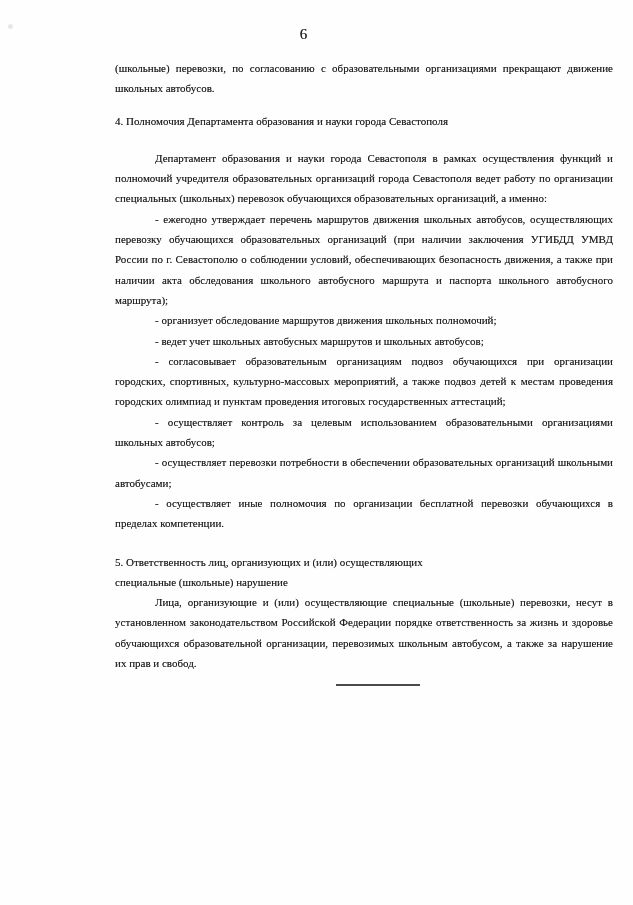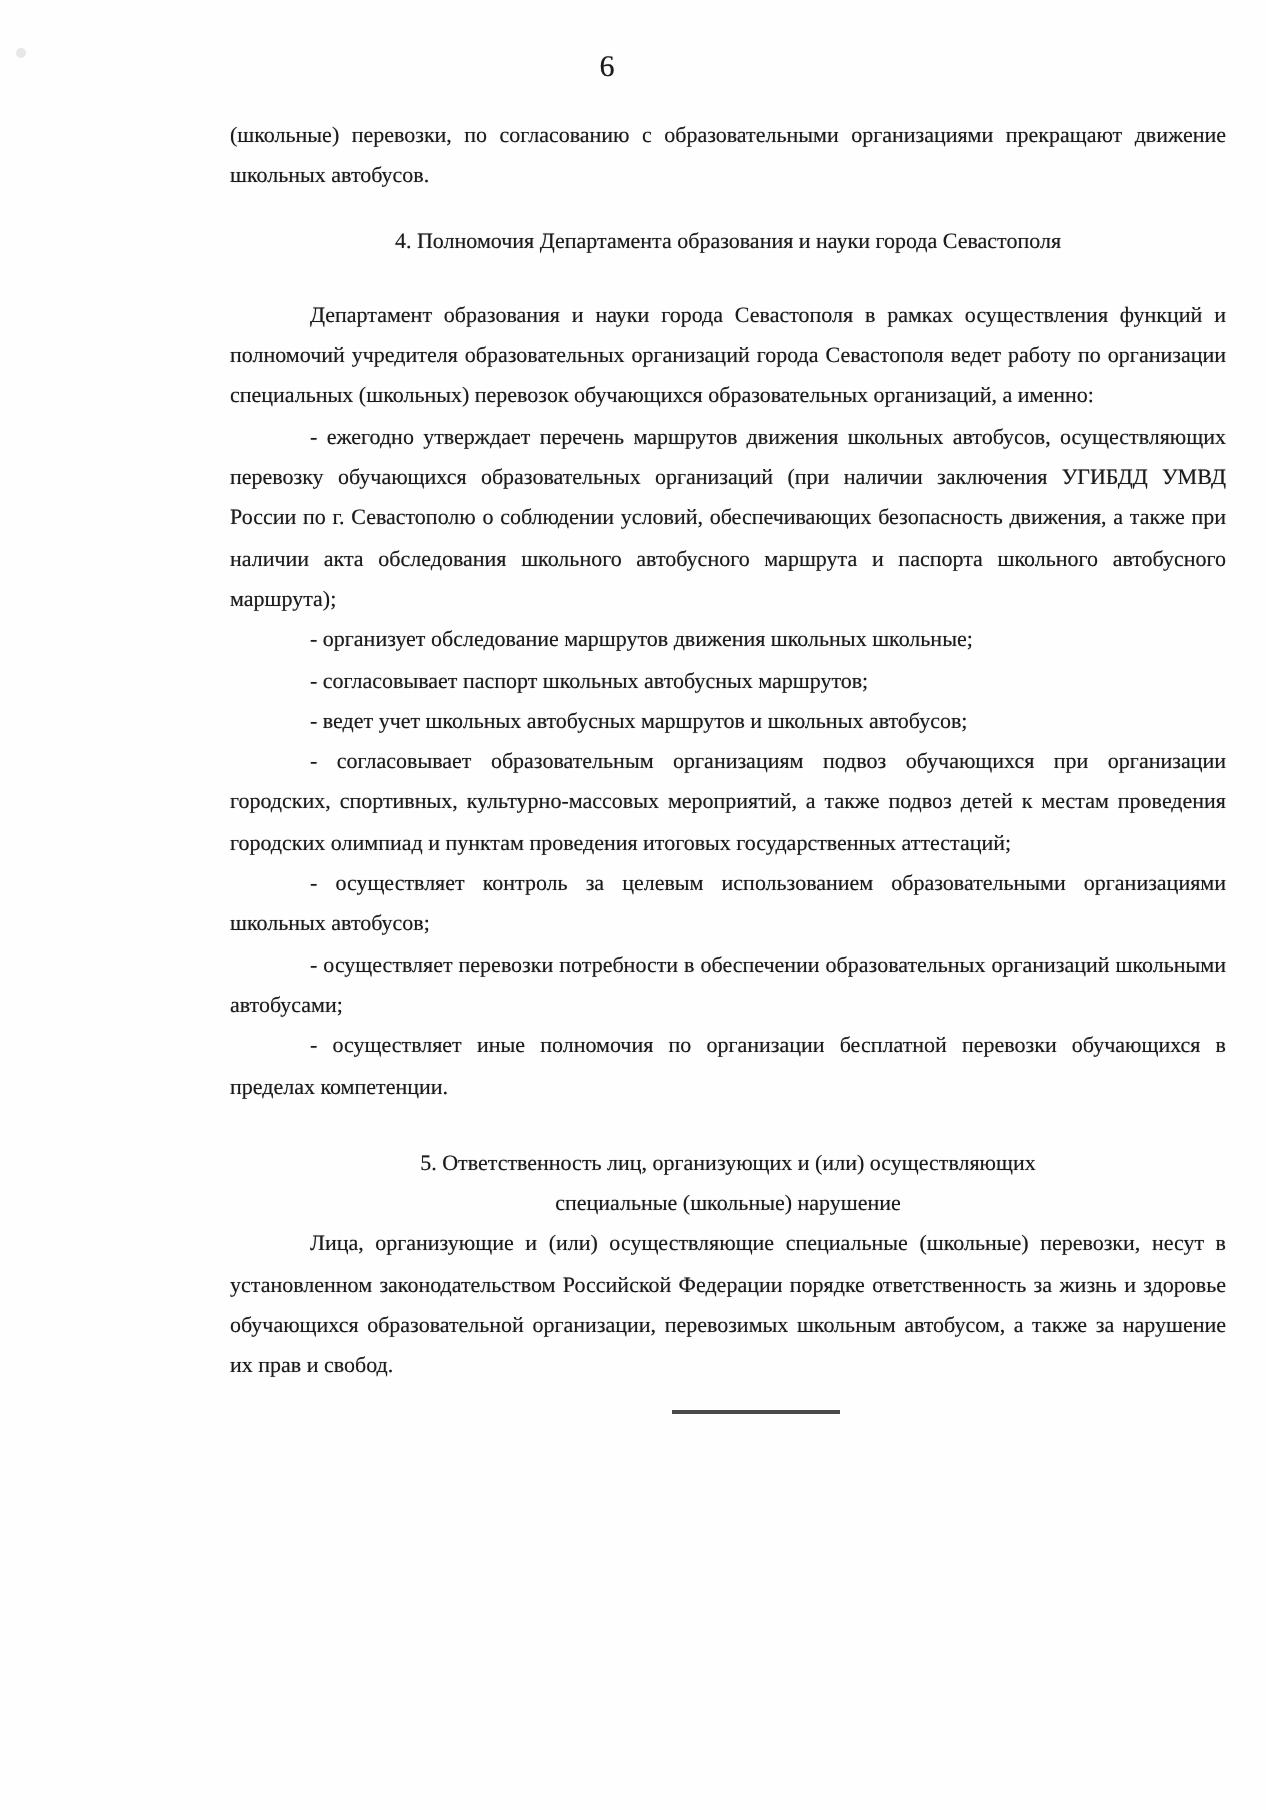--- a/index.html
+++ b/index.html
@@ -45,21 +45,20 @@
     text-shadow: 0 0 0.4px rgba(20,20,20,0.55);
   }
   .content p {
     margin: 0;
     text-indent: 40px;
   }
   p.no-indent {
     text-indent: 0;
   }
   .heading {
-    text-align: center;
     text-indent: 0 !important;
   }
   .h4 {
     margin: 12px 0 17px 0 !important;
   }
   .h5-1 {
     margin-top: 18px !important;
   }
   .h5-2 {
     margin-bottom: 0 !important;
@@ -81,22 +80,21 @@
 
   <div class="content">
 
     <p class="no-indent">(школьные) перевозки, по согласованию с образовательными организациями прекращают движение школьных автобусов.</p>
 
     <p class="heading h4">4. Полномочия Департамента образования и науки города Севастополя</p>
 
     <p>Департамент образования и науки города Севастополя в рамках осуществления функций и полномочий учредителя образовательных организаций города Севастополя ведет работу по организации специальных (школьных) перевозок обучающихся образовательных организаций, а именно:</p>
 
     <p>- ежегодно утверждает перечень маршрутов движения школьных автобусов, осуществляющих перевозку обучающихся образовательных организаций (при наличии заключения УГИБДД УМВД России по г. Севастополю о соблюдении условий, обеспечивающих безопасность движения, а также при наличии акта обследования школьного автобусного маршрута и паспорта школьного автобусного маршрута);</p>
-    <p>- организует обследование маршрутов движения школьных школьные;</p>
-    <p>- согласовывает паспорт школьных автобусных маршрутов;</p>
+    <p>- организует обследование маршрутов движения школьных полномочий;</p>
     <p>- ведет учет школьных автобусных маршрутов и школьных автобусов;</p>
     <p>- согласовывает образовательным организациям подвоз обучающихся при организации городских, спортивных, культурно-массовых мероприятий, а также подвоз детей к местам проведения городских олимпиад и пунктам проведения итоговых государственных аттестаций;</p>
     <p>- осуществляет контроль за целевым использованием образовательными организациями школьных автобусов;</p>
     <p>- осуществляет перевозки потребности в обеспечении образовательных организаций школьными автобусами;</p>
     <p>- осуществляет иные полномочия по организации бесплатной перевозки обучающихся в пределах компетенции.</p>
 
     <p class="heading h5-1">5. Ответственность лиц, организующих и (или) осуществляющих</p>
     <p class="heading h5-2">специальные (школьные) нарушение</p>
 
     <p>Лица, организующие и (или) осуществляющие специальные (школьные) перевозки, несут в установленном законодательством Российской Федерации порядке ответственность за жизнь и здоровье обучающихся образовательной организации, перевозимых школьным автобусом, а также за нарушение их прав и свобод.</p>

